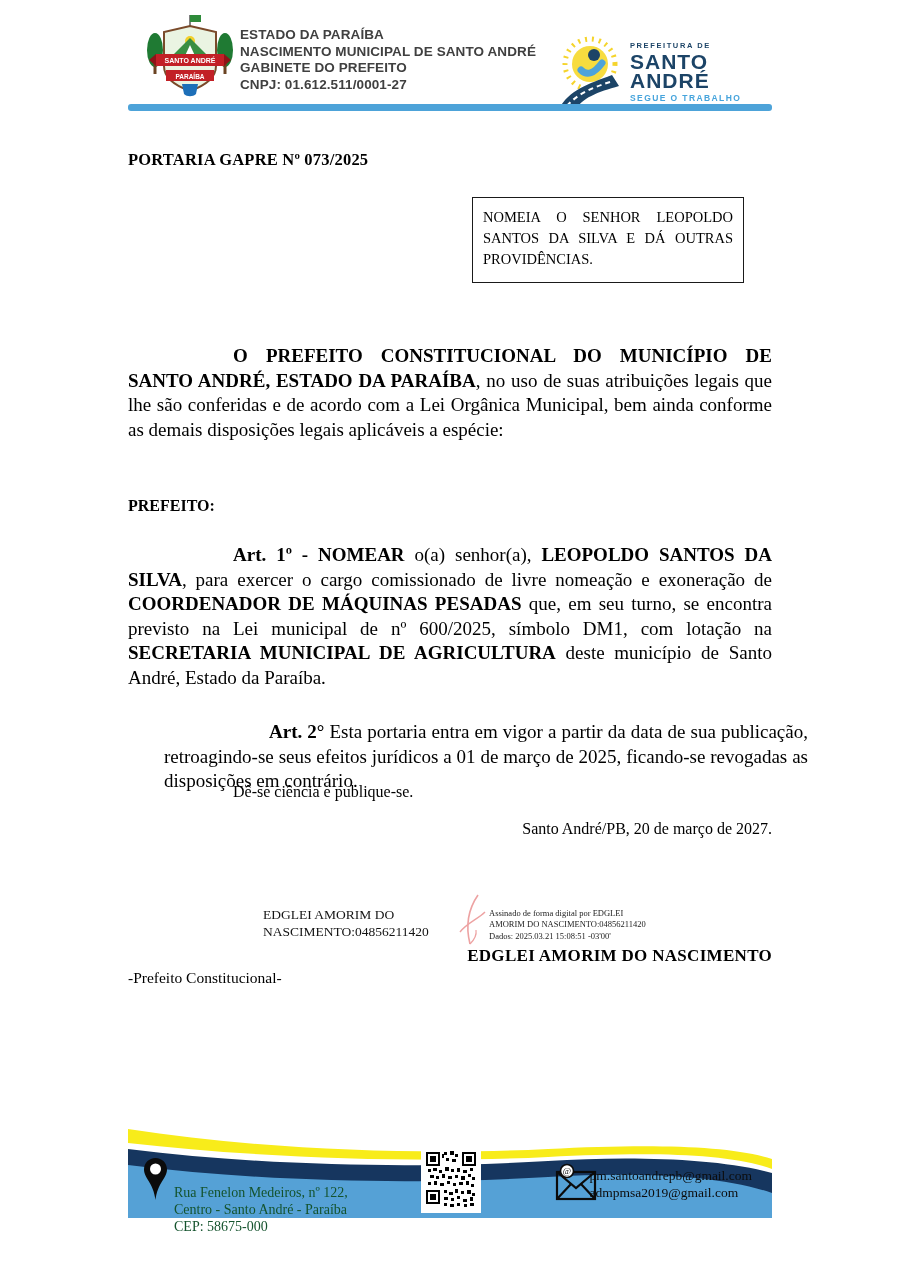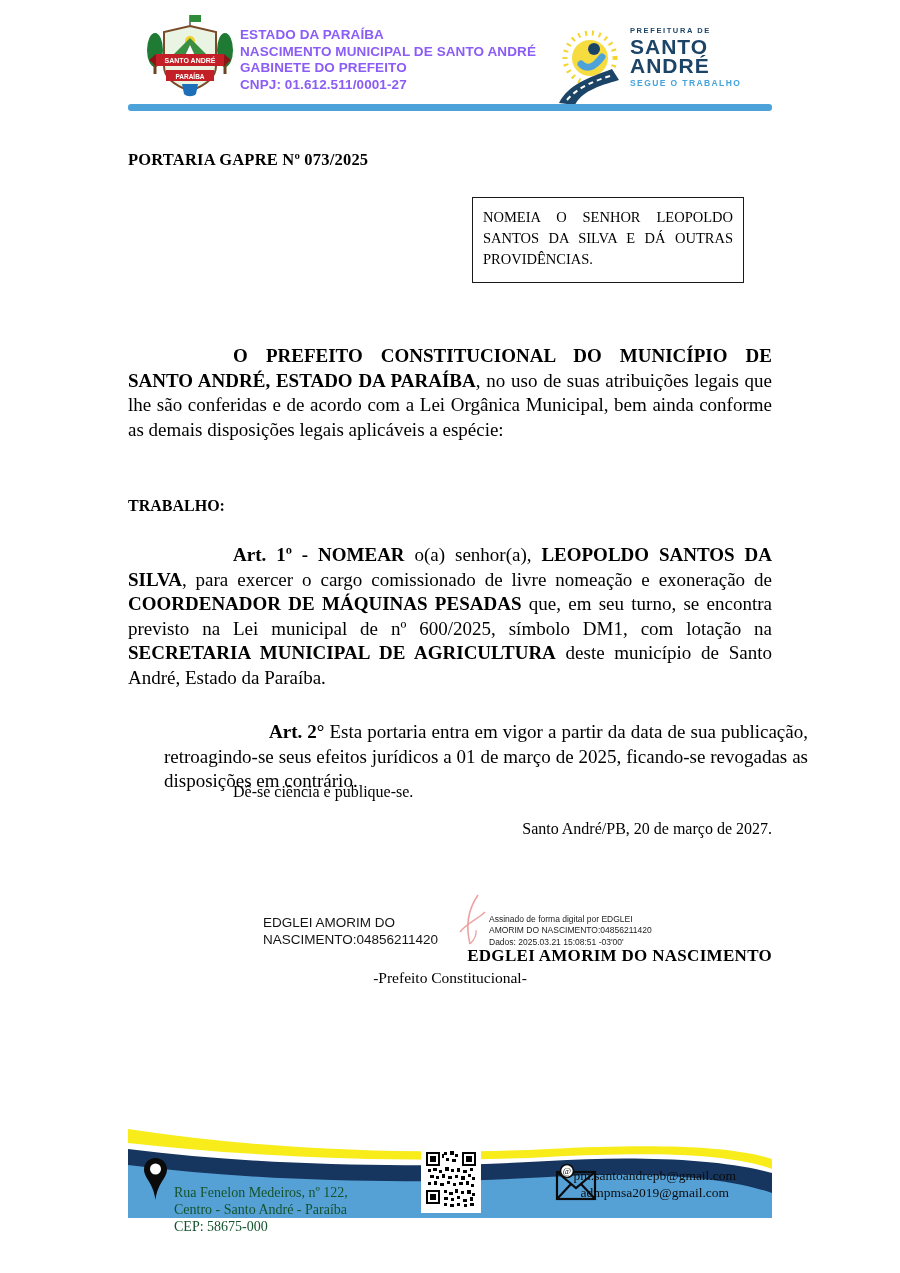--- a/index.html
+++ b/index.html
@@ -6,60 +6,60 @@
   html,body { background:#ffffff; }
   .page {
     position:relative; width:900px; height:1273px; background:#fff;
     font-family:"Liberation Serif","DejaVu Serif",serif; color:#000;
     overflow:hidden; margin:0 auto;
   }
   
   .hdr { position:absolute; top:12px; left:128px; width:644px; height:92px; }
   .crest { position:absolute; left:18px; top:2px; width:88px; height:86px; }
   .org { position:absolute; left:112px; top:15px; font-family:"Liberation Sans","DejaVu Sans",sans-serif;
-         font-weight:bold; font-size:13.5px; line-height:16.5px; color:#8b5cf6; letter-spacing:.1px; }
-  .logo { position:absolute; left:428px; top:14px; display:flex; align-items:flex-start; }
+         font-weight:bold; font-size:13.5px; line-height:16.5px; color:#404040; letter-spacing:.1px; }
+  .logo { position:absolute; left:428px; top:20px; display:flex; align-items:center; }
   .logo-icon { width:70px; height:80px; }
   .logo-text { margin-left:4px; font-family:"Liberation Sans","DejaVu Sans",sans-serif; }
   .logo-eyebrow { font-size:7.5px; font-weight:bold; letter-spacing:1.6px; color:#1c4467; margin-bottom:2px; }
   .logo-big { font-size:21px; font-weight:800; letter-spacing:1px; color:#1c4467; line-height:19px; }
   .logo-tag { font-size:8.5px; font-weight:bold; letter-spacing:1.4px; color:#46a4dc; margin-top:3px; }
   .hdr-bar { position:absolute; top:104px; left:128px; width:644px; height:7px;
              background:#4da3d9; border-radius:3px; }
   
   .doc-title { position:absolute; top:150px; left:128px; font-size:16.5px; font-weight:bold; letter-spacing:.2px; }
   .summary-box { position:absolute; top:197px; left:472px; width:272px; border:1.5px solid #1a1a1a;
                  padding:9px 10px 12px; font-size:14.5px; line-height:21px; text-align:justify; }
   .para { position:absolute; left:128px; width:644px; font-size:19px; line-height:24.5px;
           text-align:justify; text-indent:105px; }
   .p-preamble { top:344px; }
   .resolve { position:absolute; top:497px; left:128px; font-size:16px; font-weight:bold; }
   .p-art1 { top:543px; }
   .p-art2 { top:720px;margin-left:36px; }
   .closing { position:absolute; top:783px; left:233px; font-size:16px; }
   .dateline { position:absolute; top:820px; left:128px; width:644px; text-align:right; font-size:16px; }
   
-  .stamp { position:absolute; top:898px; left:263px; display:flex; align-items:flex-end;
-           font-family:Liberation Sans, sans-serif; }
+  .stamp { position:absolute; top:898px; left:263px; display:flex; align-items:center;
+           font-family:Liberation Serif, serif; }
   .stamp-name { width:192px; font-size:13.5px; line-height:17px; color:#141414; }
   .flourish { width:30px; height:56px; margin:-6px 2px 0 2px; flex:none; }
   .stamp-details { width:220px; font-size:8.5px; line-height:11.5px; color:#222; padding-top:4px; }
   .signer-name { position:absolute; top:946px; left:128px; width:644px; text-align:right;
                  font-size:17px; font-weight:bold; letter-spacing:.3px; }
-  .signer-role { position:absolute; top:969px; left:128px; width:644px; text-align:center; font-size:15.5px; }
+  .signer-role { position:absolute; top:969px; left:128px; width:644px; font-size:15.5px; }
   
   .ftr { position:absolute; left:128px; top:1105px; width:644px; height:113px; }
   .ftr-waves { position:absolute; inset:0; width:100%; height:100%; }
   .ftr-pin { position:absolute; left:15px; top:52px; width:25px; height:44px; }
   .ftr-address { position:absolute; left:46px; top:51px; font-size:14px; line-height:17px; color:#14532d;margin-top:28px; }
   .qr-card { position:absolute; left:293px; top:38px; width:60px; height:70px; background:#fff;
              display:flex; align-items:center; justify-content:center; }
   .qr { width:50px; height:60px; }
   .ftr-mail-icon { position:absolute; left:426px; top:58px; width:44px; height:38px; }
-  .ftr-emails { position:absolute; right:36px; top:62px; text-align:center; font-size:13.5px;
+  .ftr-emails { position:absolute; right:20px; top:62px; text-align:left; font-size:13.5px;
                 line-height:17px; color:#0c0c0c; }
 </style>
 </head>
 <body>
 
 <div class="page">
 
   <header class="hdr">
     <svg class="crest" viewBox="0 0 88 86">
       <line x1="44" y1="1" x2="44" y2="12" stroke="#555" stroke-width="1.5"></line>
@@ -111,21 +111,21 @@
   </header>
 
   <div class="hdr-bar"></div>
 
   <h1 class="doc-title">PORTARIA GAPRE Nº 073/2025</h1>
 
   <div class="summary-box">NOMEIA O SENHOR LEOPOLDO SANTOS DA SILVA E DÁ OUTRAS PROVIDÊNCIAS.</div>
 
   <p class="para p-preamble"><span style="font-weight: bold;">O PREFEITO CONSTITUCIONAL DO MUNICÍPIO DE SANTO ANDRÉ, ESTADO DA PARAÍBA</span><span>, no uso de suas atribuições legais que lhe são conferidas e de acordo com a Lei Orgânica Municipal, bem ainda conforme as demais disposições legais aplicáveis a espécie:</span></p>
 
-  <p class="resolve">TRABALHO:</p>
+  <p class="resolve">PREFEITO:</p>
 
   <p class="para p-art1"><span style="font-weight: bold;">Art. 1º - NOMEAR</span><span> o(a) senhor(a), </span><span style="font-weight: bold;">LEOPOLDO SANTOS DA SILVA</span><span>, para exercer o cargo comissionado de livre nomeação e exoneração de </span><span style="font-weight: bold;">COORDENADOR DE MÁQUINAS PESADAS</span><span> que, em seu turno, se encontra previsto na Lei municipal de nº 600/2025, símbolo DM1, com lotação na </span><span style="font-weight: bold;">SECRETARIA MUNICIPAL DE AGRICULTURA</span><span> deste município de Santo André, Estado da Paraíba.</span></p>
 
   <p class="para p-art2"><span style="font-weight: bold;">Art. 2°</span><span> Esta portaria entra em vigor a partir da data de sua publicação, retroagindo-se seus efeitos jurídicos a 01 de março de 2025, ficando-se revogadas as disposições em contrário.</span></p>
 
   <p class="closing">Dê-se ciência e publique-se.</p>
 
   <p class="dateline">Santo André/PB, 20 de março de 2027.</p>
 
   <div class="stamp">

